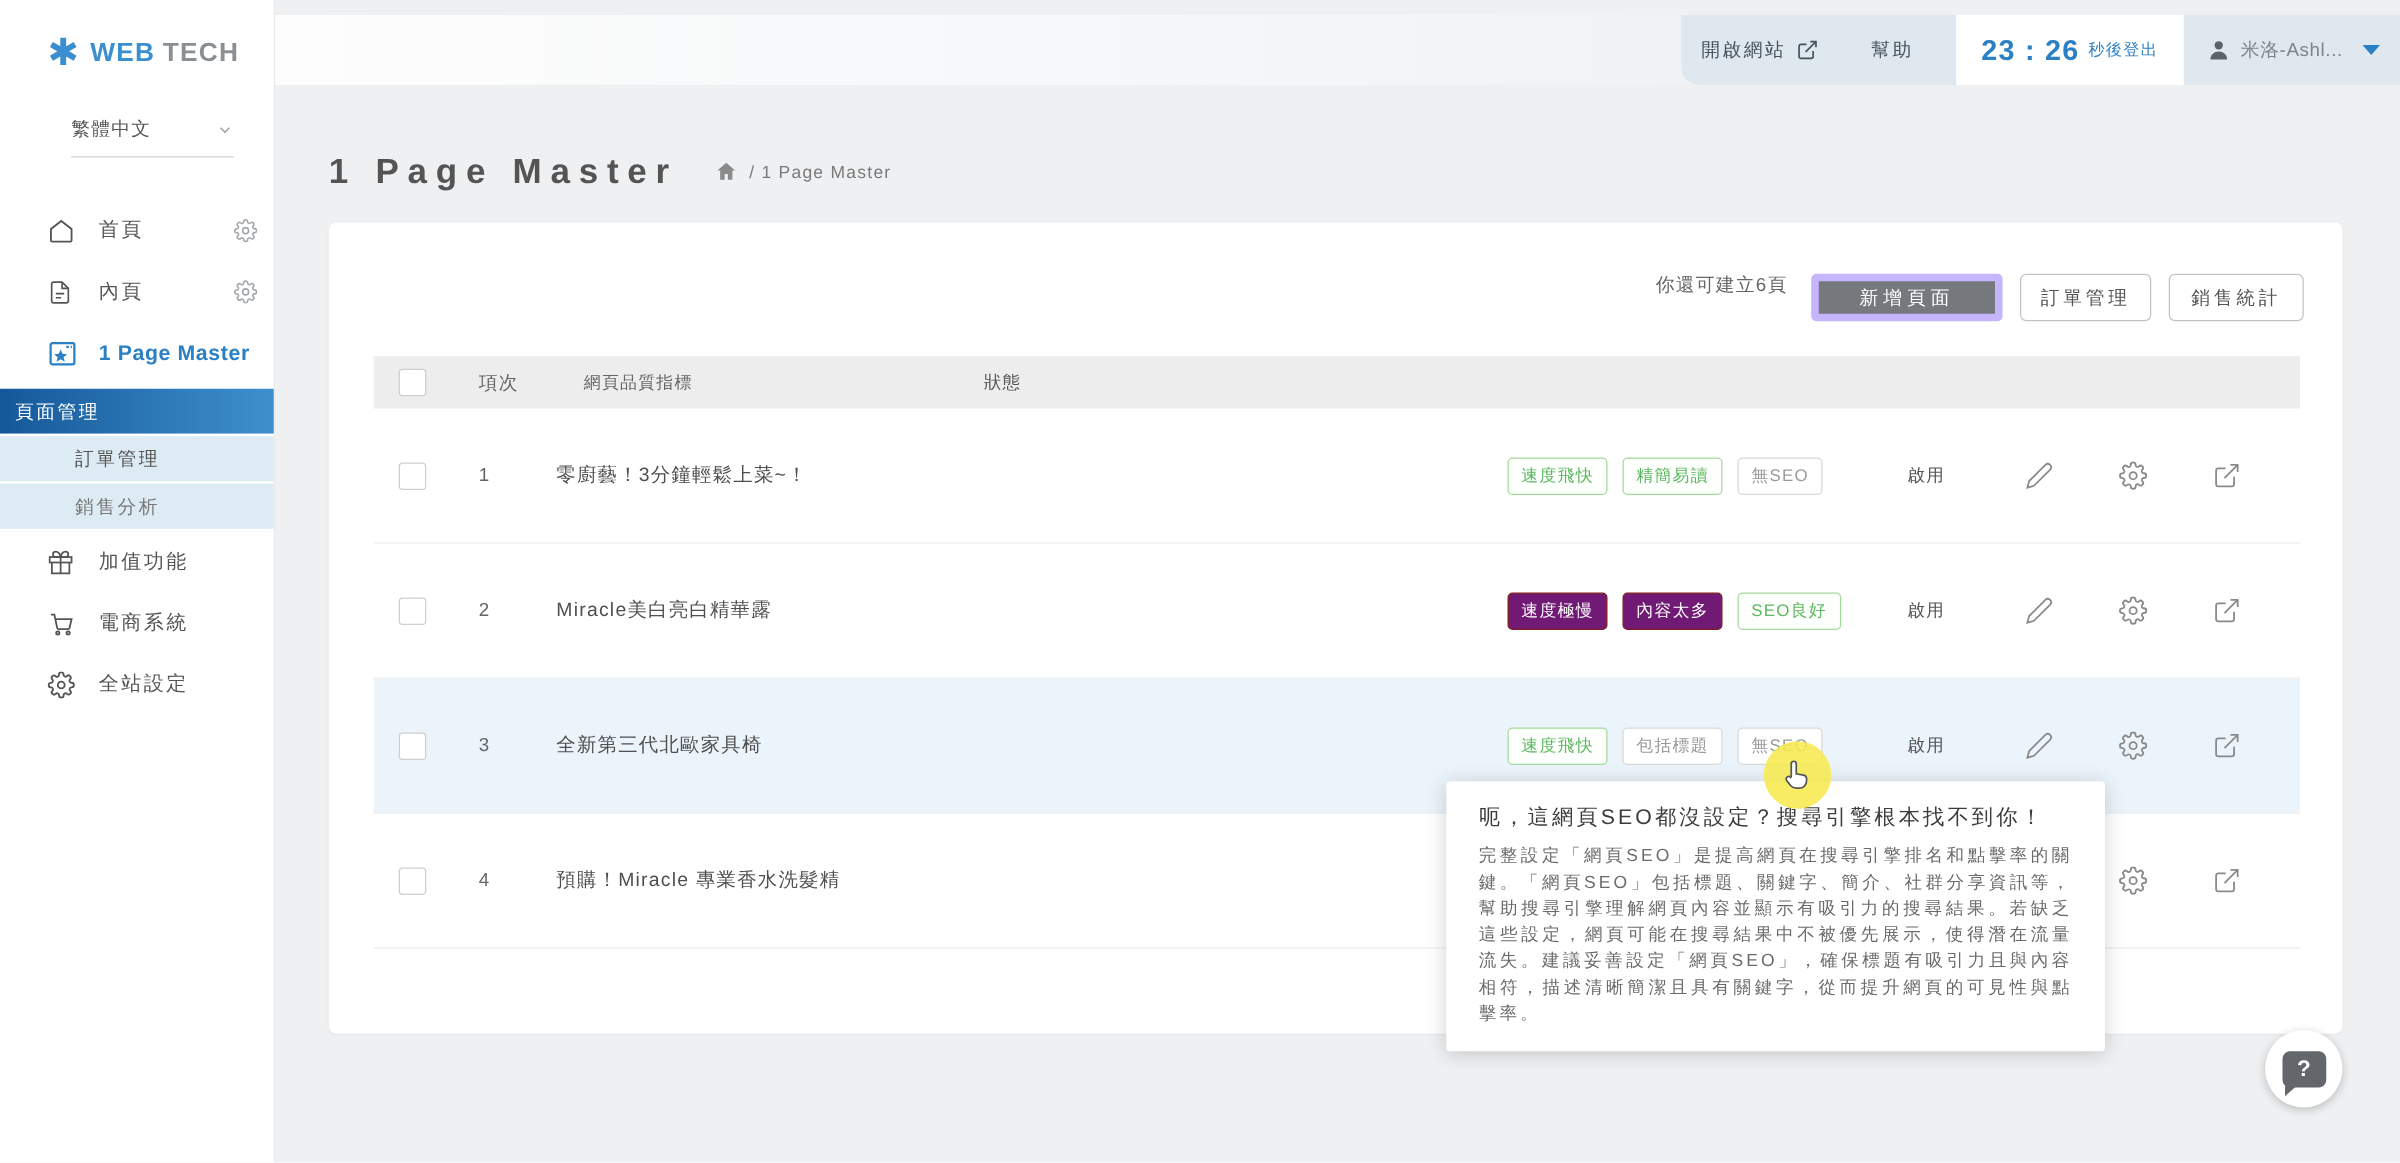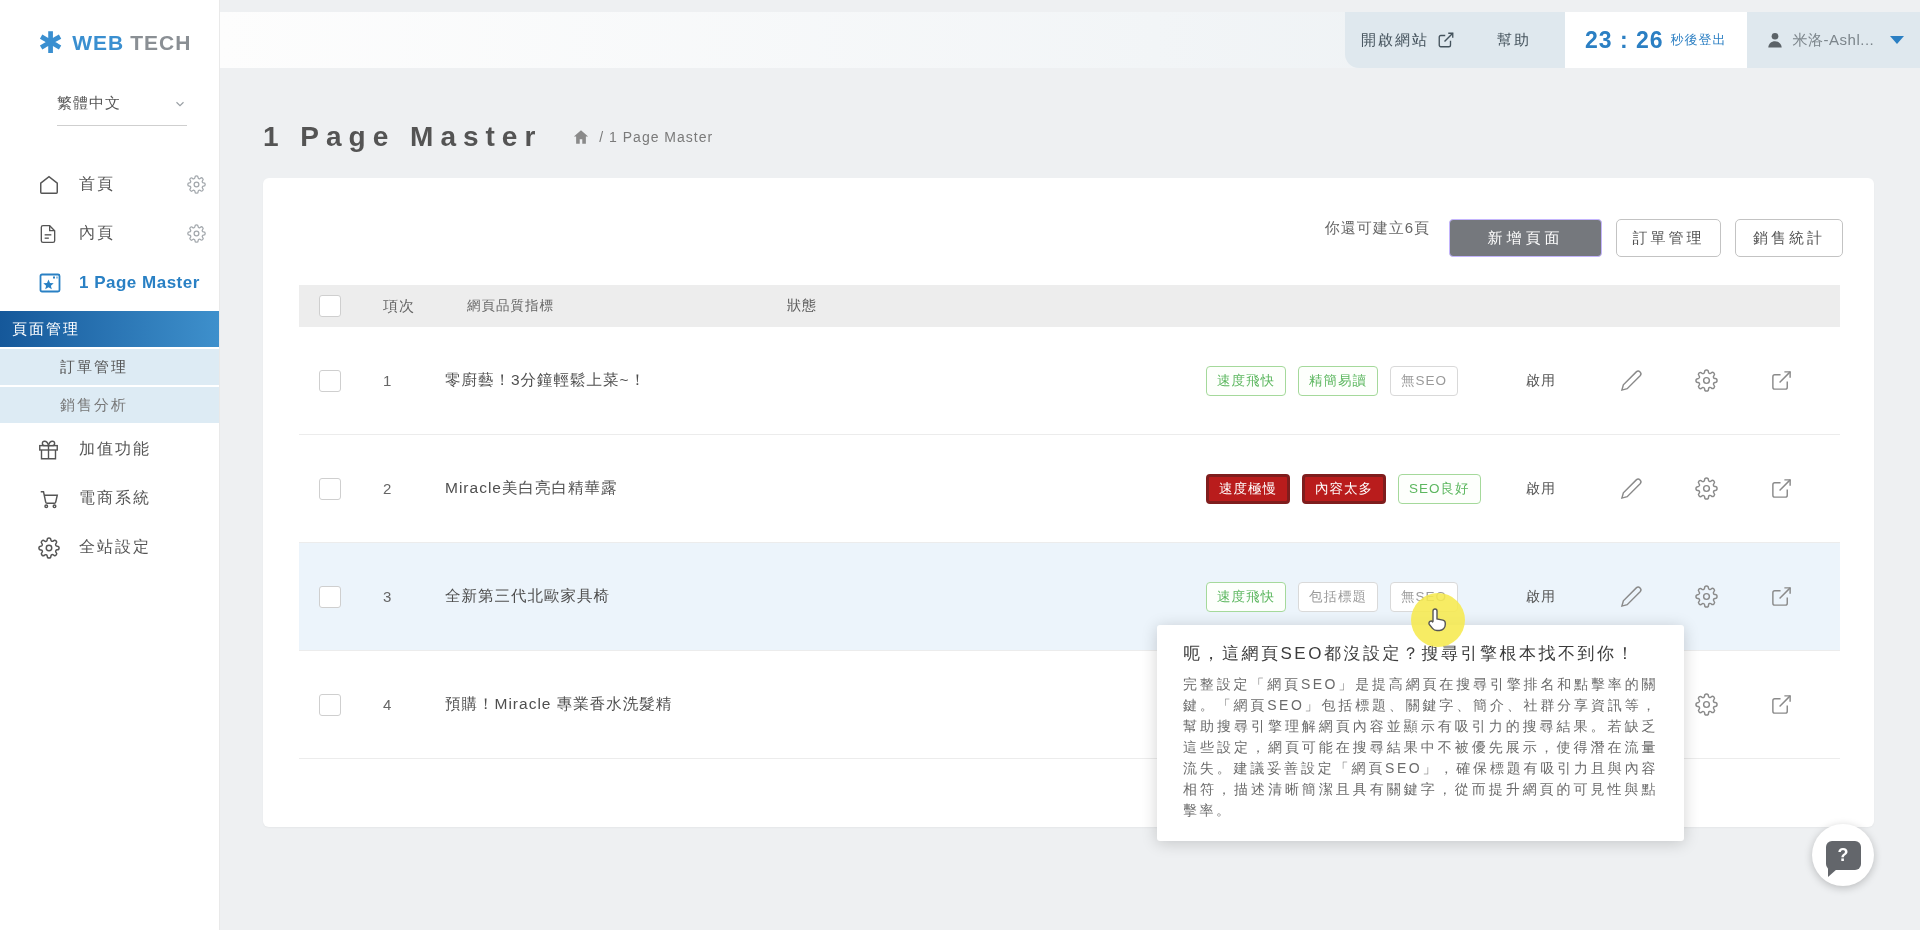--- a/index.html
+++ b/index.html
@@ -100,21 +100,21 @@
   .toolbar {
     position:absolute; top:41px; right:31px; height:38px;
     display:flex; align-items:flex-start; gap:14px;
   }
   .quota { font-size:15px; color:#666; letter-spacing:1px; margin-right:5px; }
   .btn {
     height:38px; display:flex; align-items:center; justify-content:center;
     border-radius:4px; font-size:15px; letter-spacing:4px; cursor:pointer;
     font-family:inherit; background:#fff;
   }
-  .btn-dark { width:153px; background:#75787d; color:#ffffff; border:1px solid #c4b5fd; }
+  .btn-dark { width:153px; background:#75787d; color:#ffffff; border:6px solid #c4b5fd; }
   .btn-outline { width:105px; border:1px solid #c3c3c3; color:#555; border-radius:5px; letter-spacing:3px; }
   .btn-outline.wide { width:108px; }
 
   
   .table { position:absolute; left:36px; top:107px; width:1541px; }
   .t-head {
     height:42px; background:#ededed; display:flex; align-items:center;
     font-size:13.5px; color:#666; letter-spacing:1px;
   }
   .t-row {
@@ -134,21 +134,21 @@
   .col-actions { width:240px; padding-left:20px; display:flex; align-items:center; gap:52px; color:#8a8a8a; }
   .action-icon { cursor:pointer; color:#8a8a8a; }
 
   .badge {
     height:30px; display:inline-flex; align-items:center;
     padding:0 10px; border-radius:4px; font-size:13.5px; letter-spacing:1px;
     white-space:nowrap; cursor:pointer;
   }
   .badge.green { color:#5cb75f; border:1px solid #a5d99b; background:#fdfffc; }
   .badge.gray  { color:#9a9a9a; border:1px solid #d9d9d9; background:#ffffff; }
-  .badge.red   { color:#ffffff; border:3px solid #7f1d1d; background:#b91c1c; }
+  .badge.red   { color:#ffffff; border:1px solid #7f1d1d; background:#701a75; }
 
   
   .tooltip {
     position:absolute; left:1157px; top:625px; width:527px; min-height:208px;
     background:#ffffff; border-radius:3px;
     box-shadow:0 2px 16px rgba(0,0,0,0.18);
     padding:17px 26px 20px; z-index:50;
   }
   .tooltip-title { font-size:17px; color:#3c3c3c; letter-spacing:2.5px; margin-bottom:9px; font-weight:normal; }
   .tooltip-body  { font-size:14px; color:#6b6b6b; letter-spacing:2.5px; line-height:1.5; text-align:justify; }

